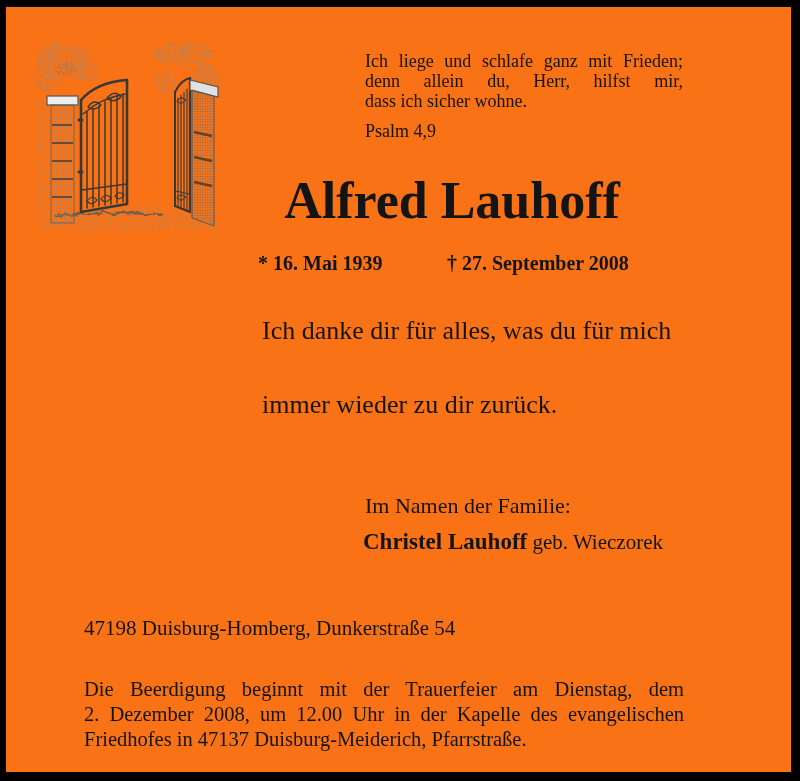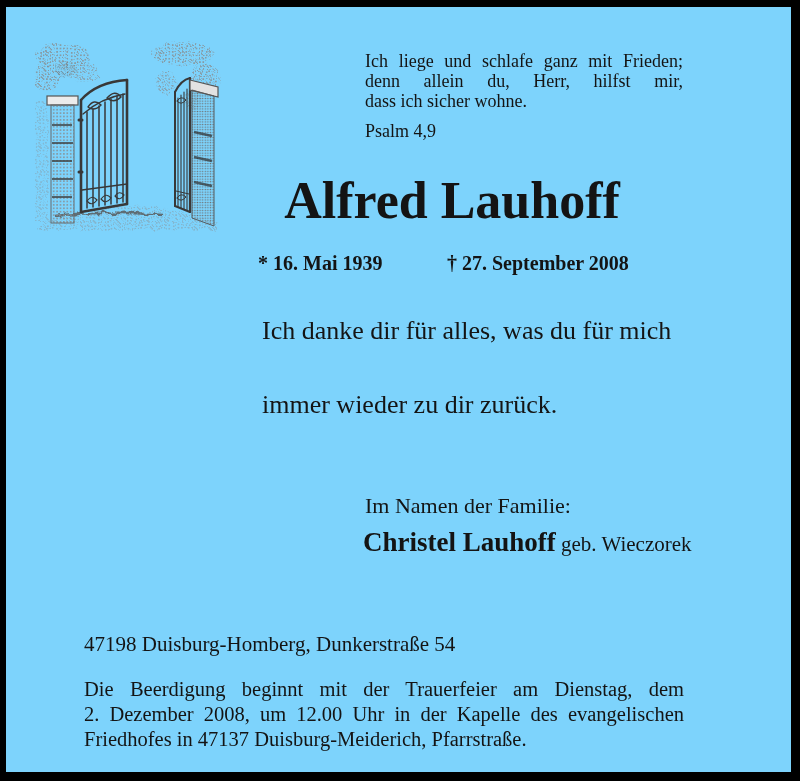--- a/index.html
+++ b/index.html
@@ -1,21 +1,21 @@
 <!DOCTYPE html>
 <html><head>
 <meta charset="utf-8">
 <style>
   html, body { margin: 0; padding: 0; background: #ffffff; }
   .page {
     position: relative;
     width: 800px;
     height: 781px;
     box-sizing: border-box;
-    background: #7dd3fc;
+    background: #f97316;
     border-style: solid;
     border-color: #000000;
     border-width: 7px 9px 9px 6px;
     font-family: "Liberation Serif", "DejaVu Serif", serif;
     color: #141414;
     overflow: hidden;
   }
   .abs { position: absolute; }
   .nowrap { white-space: nowrap; }
 
@@ -40,23 +40,23 @@
   .dates { font-size: 20px; font-weight: 700; line-height: 24px; }
   .birth { left: 252px; top: 244px; }
   .death { left: 441px; top: 244px; }
 
   .tribute { font-size: 26px; line-height: 26px; }
   .tribute-1 { left: 256px; top: 311px; }
   .tribute-2 { left: 256px; top: 385px; }
 
   .family-intro { left: 359px; top: 486px; font-size: 22px; line-height: 26px; }
   .signature   { left: 357px; top: 521px; font-size: 21px; line-height: 28px; }
-  .signature .sig-name { font-size: 27px; font-weight: 700; }
+  .signature .sig-name { font-size: 23px; font-weight: 700; }
 
-  .address { left: 78px; top: 609px; font-size: 21px; line-height: 25px; margin-top: 16px; }
+  .address { left: 78px; top: 609px; font-size: 21px; line-height: 25px; }
 
   .funeral {
     left: 78px; top: 670px; width: 600px;
     font-size: 20.5px; line-height: 25px;
   }
   .funeral .jline { text-align: justify; text-align-last: justify; }
 
   .gate { left: 29px; top: 33px; width: 186px; height: 192px; }
 </style>
 </head>

